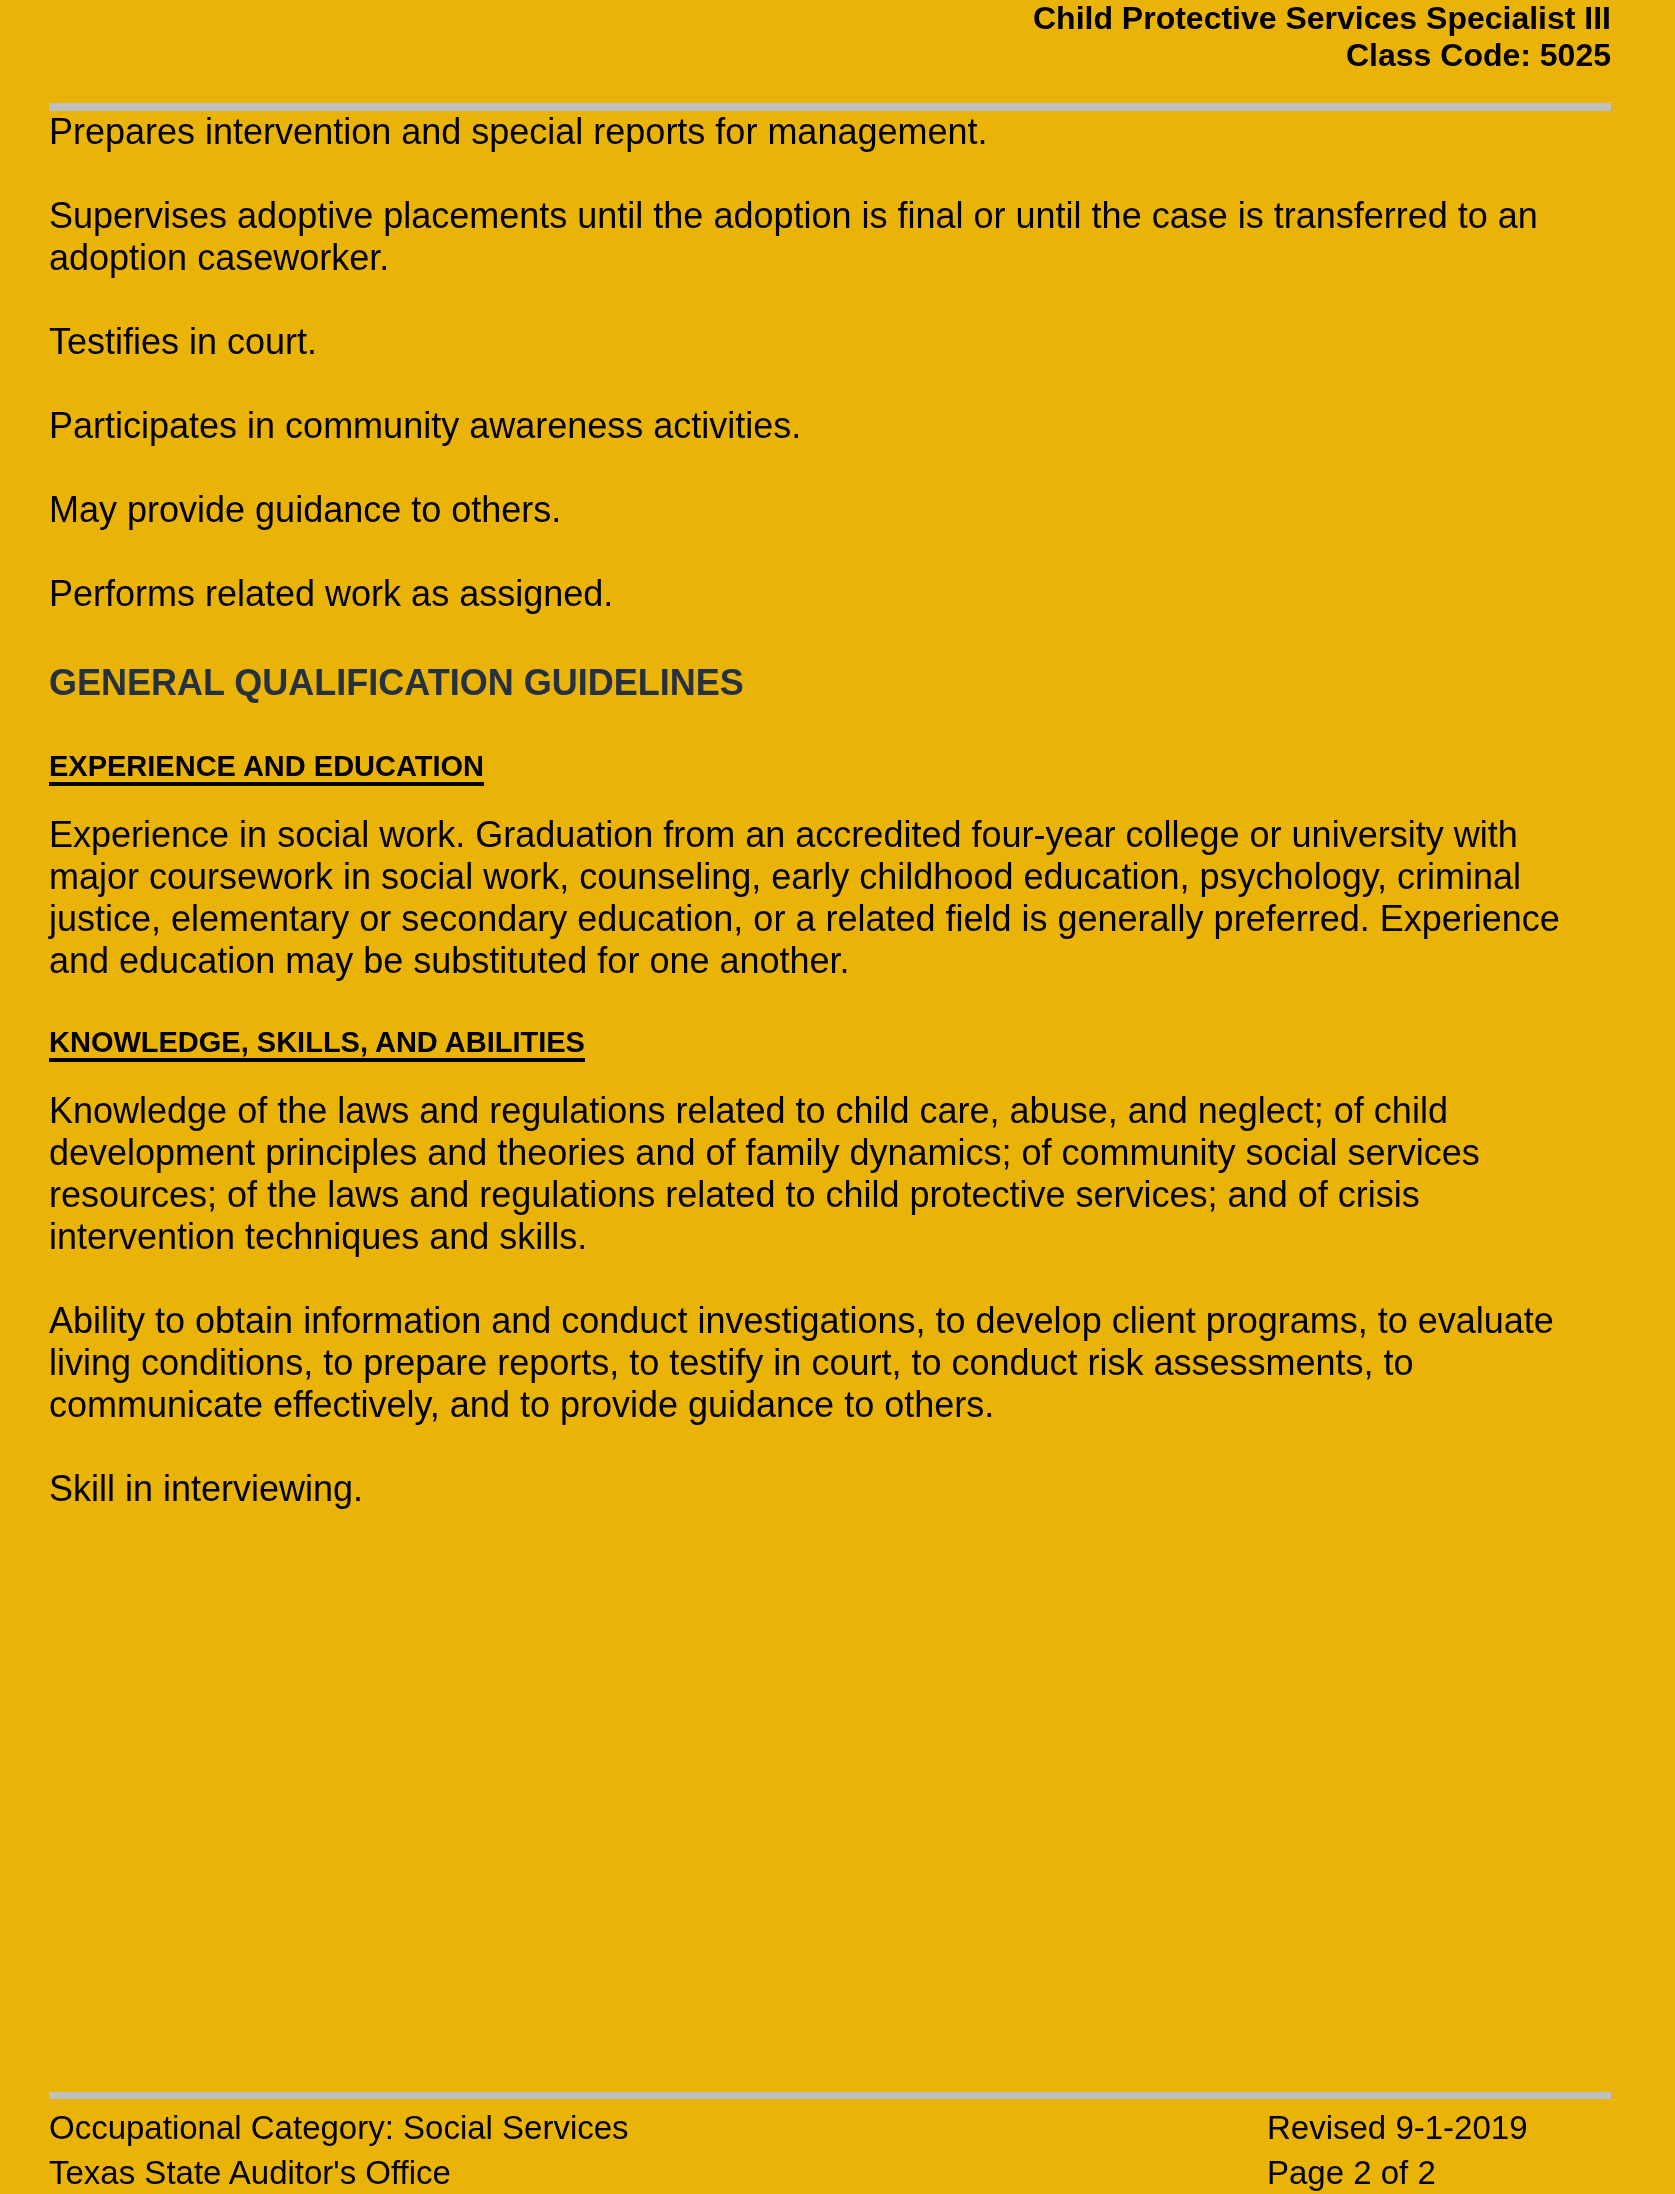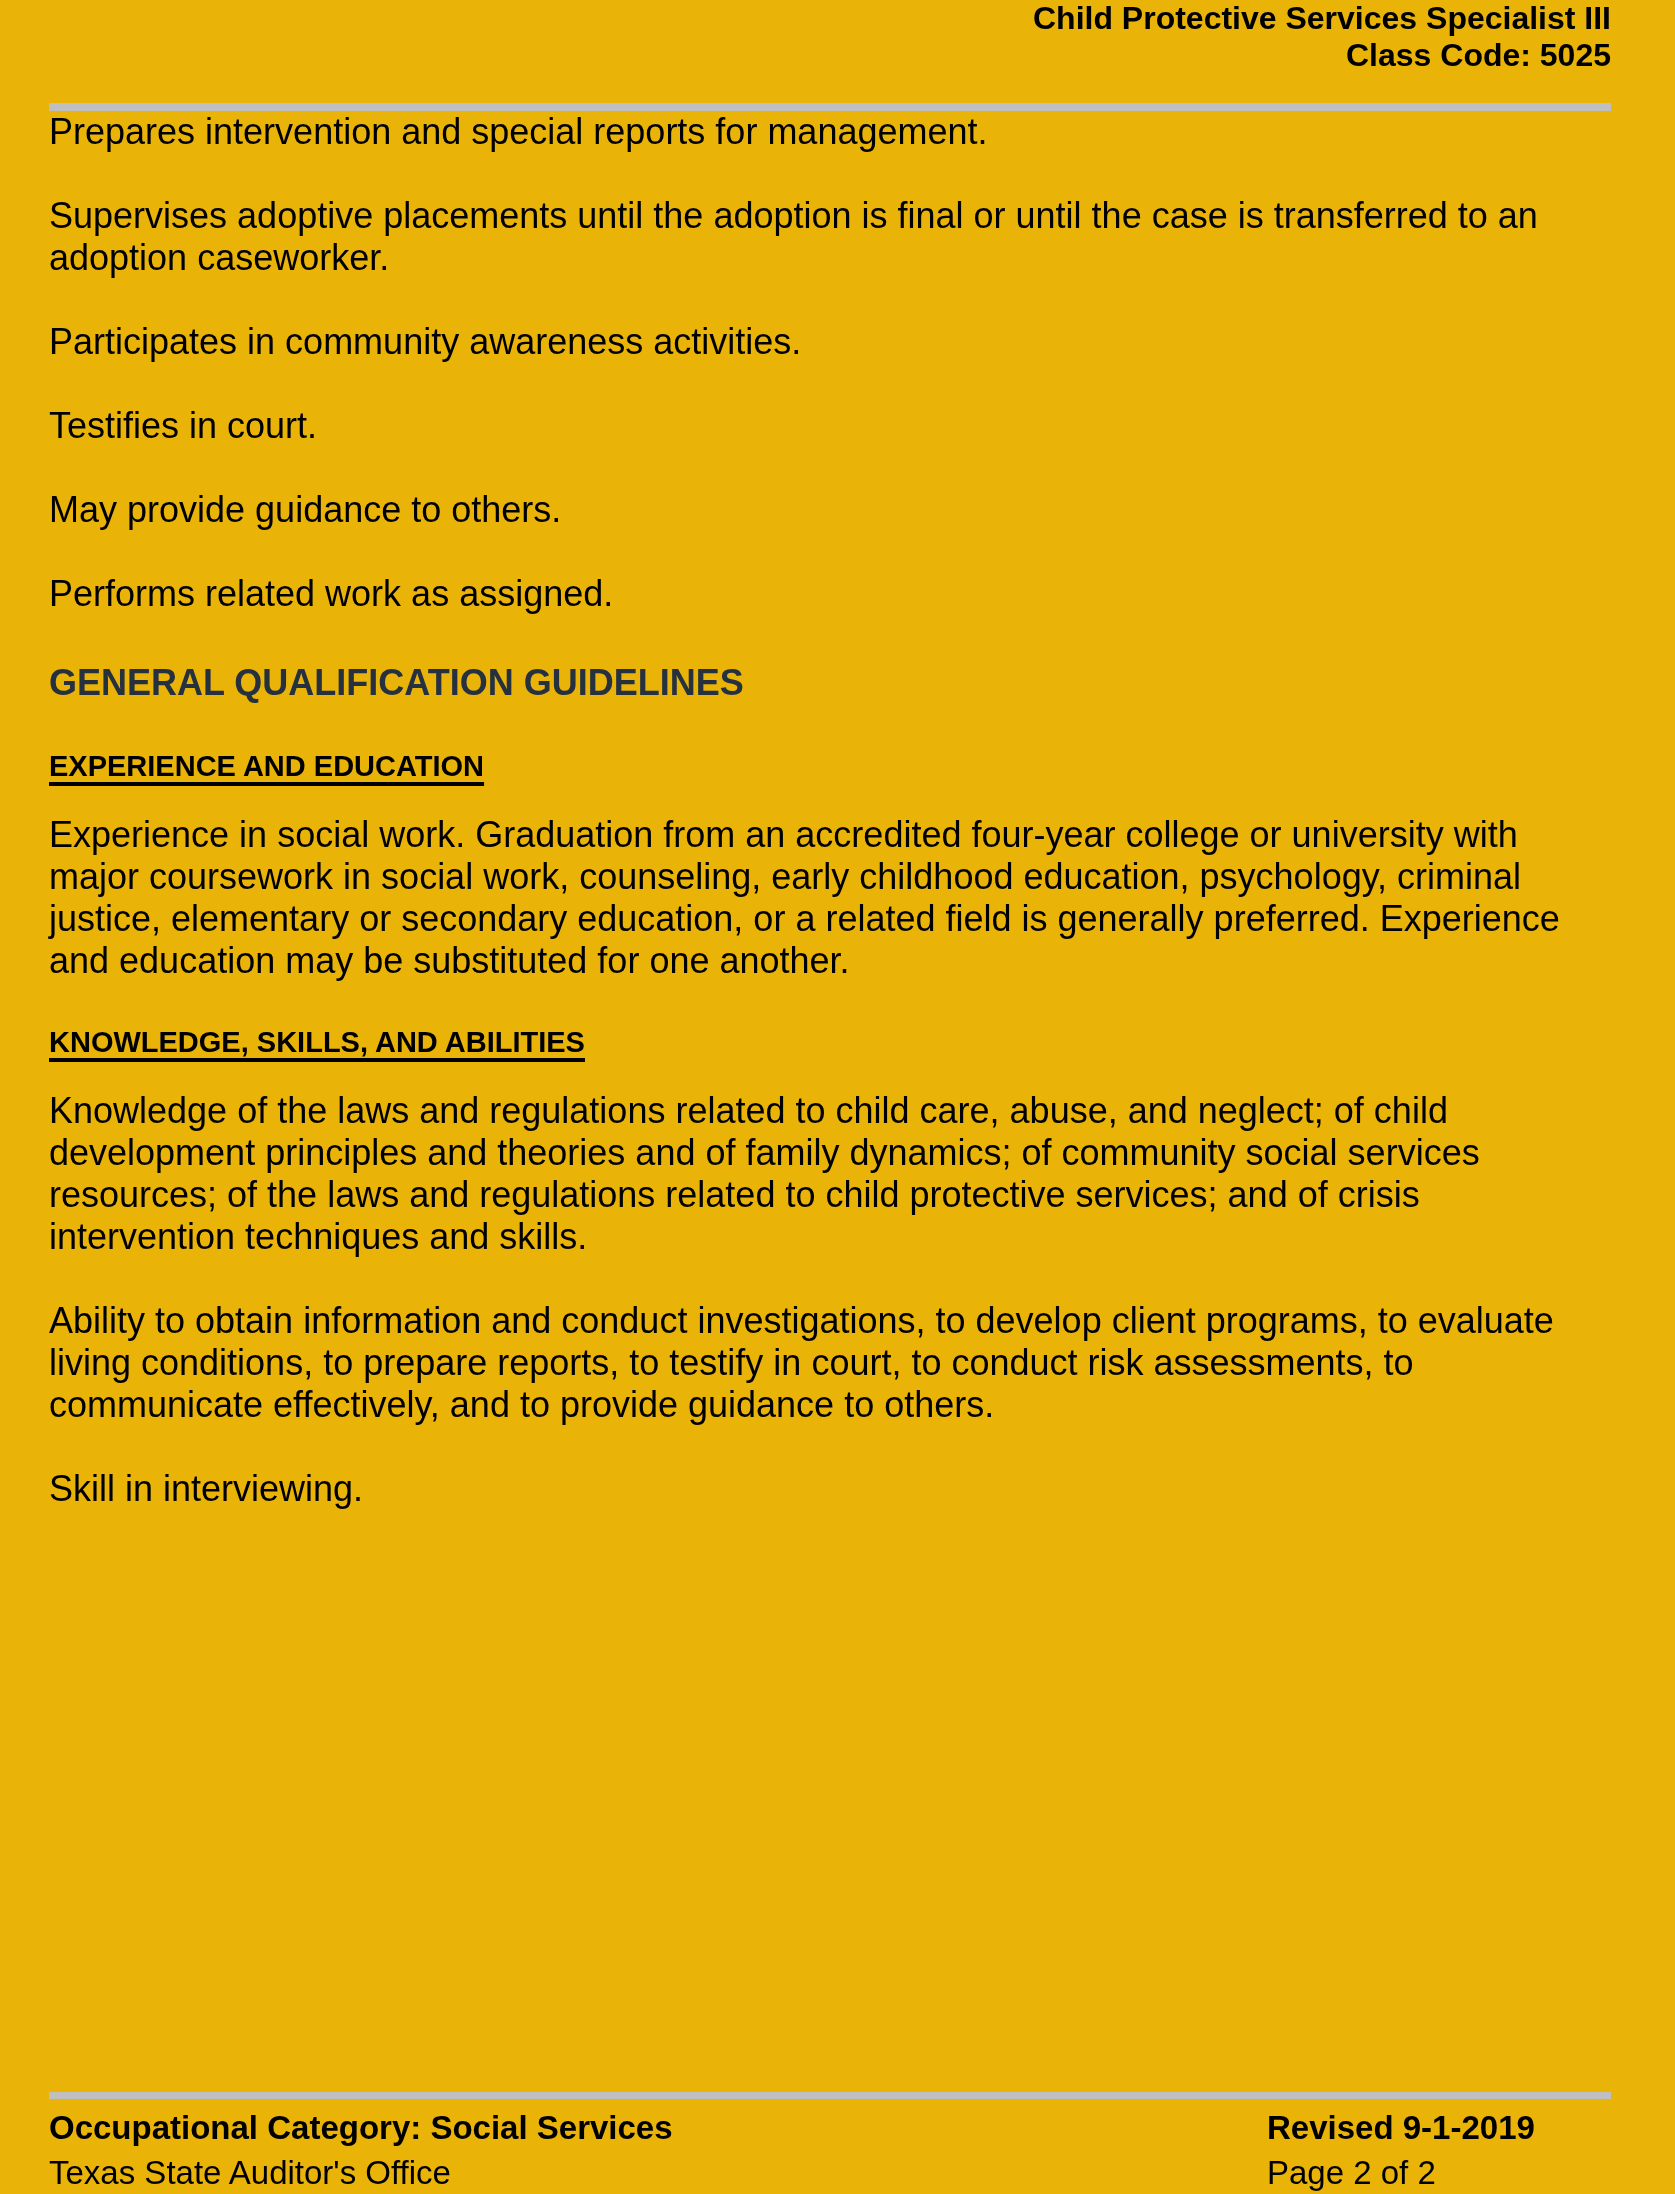--- a/index.html
+++ b/index.html
@@ -59,41 +59,41 @@
     text-underline-offset: 6.2px;
   }
   .footer-row {
     position: absolute;
     left: 49px;
     width: 1562px;
     font-size: 33px;
     line-height: 42px;
     white-space: nowrap;
   }
-  .footer-row-1 { top: 2107px; font-weight: bold; }
+  .footer-row-1 { top: 2107px; font-weight: normal; }
   .footer-row-2 { top: 2152px; font-weight: normal; }
   .footer-right { position: absolute; left: 1218px; top: 0; }
 </style>
 </head>
 <body>
 
 <div class="page" style="--heading-color: #263140; --rule-color: #BFBFBF; color: rgb(0, 0, 0);">
 
   <div class="doc-header">
     <div>Child Protective Services Specialist III</div>
     <div>Class Code: 5025</div>
   </div>
 
   <div class="rule rule-top"></div>
 
   <div class="doc-main">
     <p>Prepares intervention and special reports for management.</p>
     <p>Supervises adoptive placements until the adoption is final or until the case is transferred to an adoption caseworker.</p>
+    <p>Testifies in court.</p>
     <p>Participates in community awareness activities.</p>
-    <p>Testifies in court.</p>
     <p>May provide guidance to others.</p>
     <p>Performs related work as assigned.</p>
 
     <div class="section-heading">GENERAL QUALIFICATION GUIDELINES</div>
 
     <div class="sub-heading">
       <span class="u">EXPERIENCE AND EDUCATION</span>
     </div>
     <p>Experience in social work. Graduation from an accredited four-year college or university with major coursework in social work, counseling, early childhood education, psychology, criminal justice, elementary or secondary education, or a related field is generally preferred. Experience and education may be substituted for one another.</p>
 

